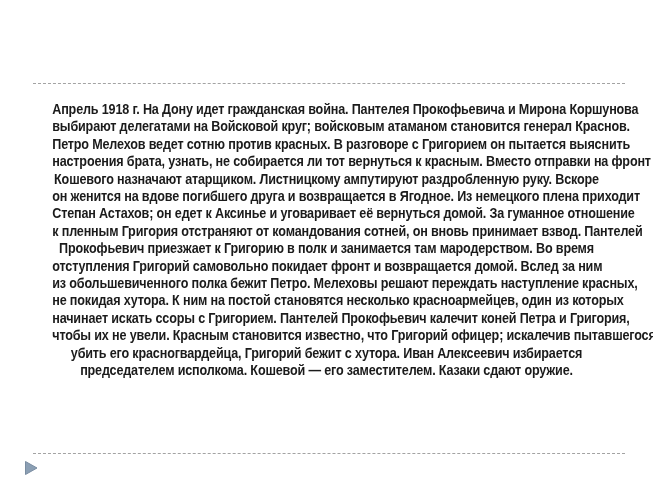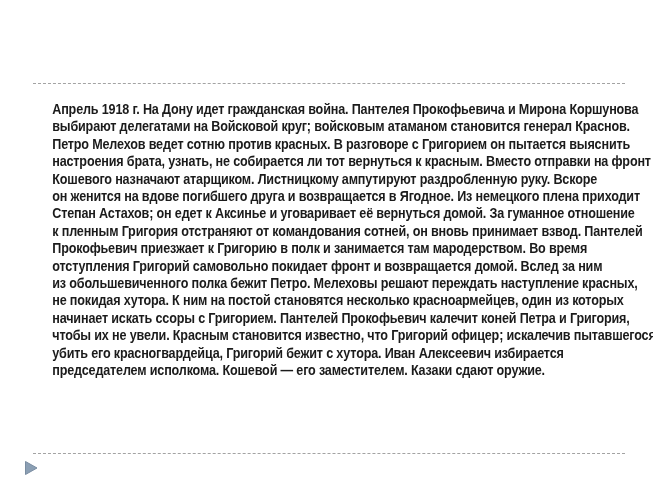--- a/index.html
+++ b/index.html
@@ -18,21 +18,21 @@
     height: 0;
     border-top: 1px dashed var(--divider-color, #a3a3a3);
   }
   .divider.top { top: 83px; }
   .divider.bottom { top: 453px; }
   .content {
     position: absolute;
     left: 0;
     right: 0;
     top: 100px;
-    text-align: left;
+    text-align: center;
     color: var(--text-color, #1b1b1b);
     font-size: 15px;
     font-weight: 700;
     line-height: 17.4px;
     letter-spacing: -0.2px;
   }
   .line {
     white-space: nowrap;
     transform: scaleX(0.84);
     transform-origin: 50% 50%;

